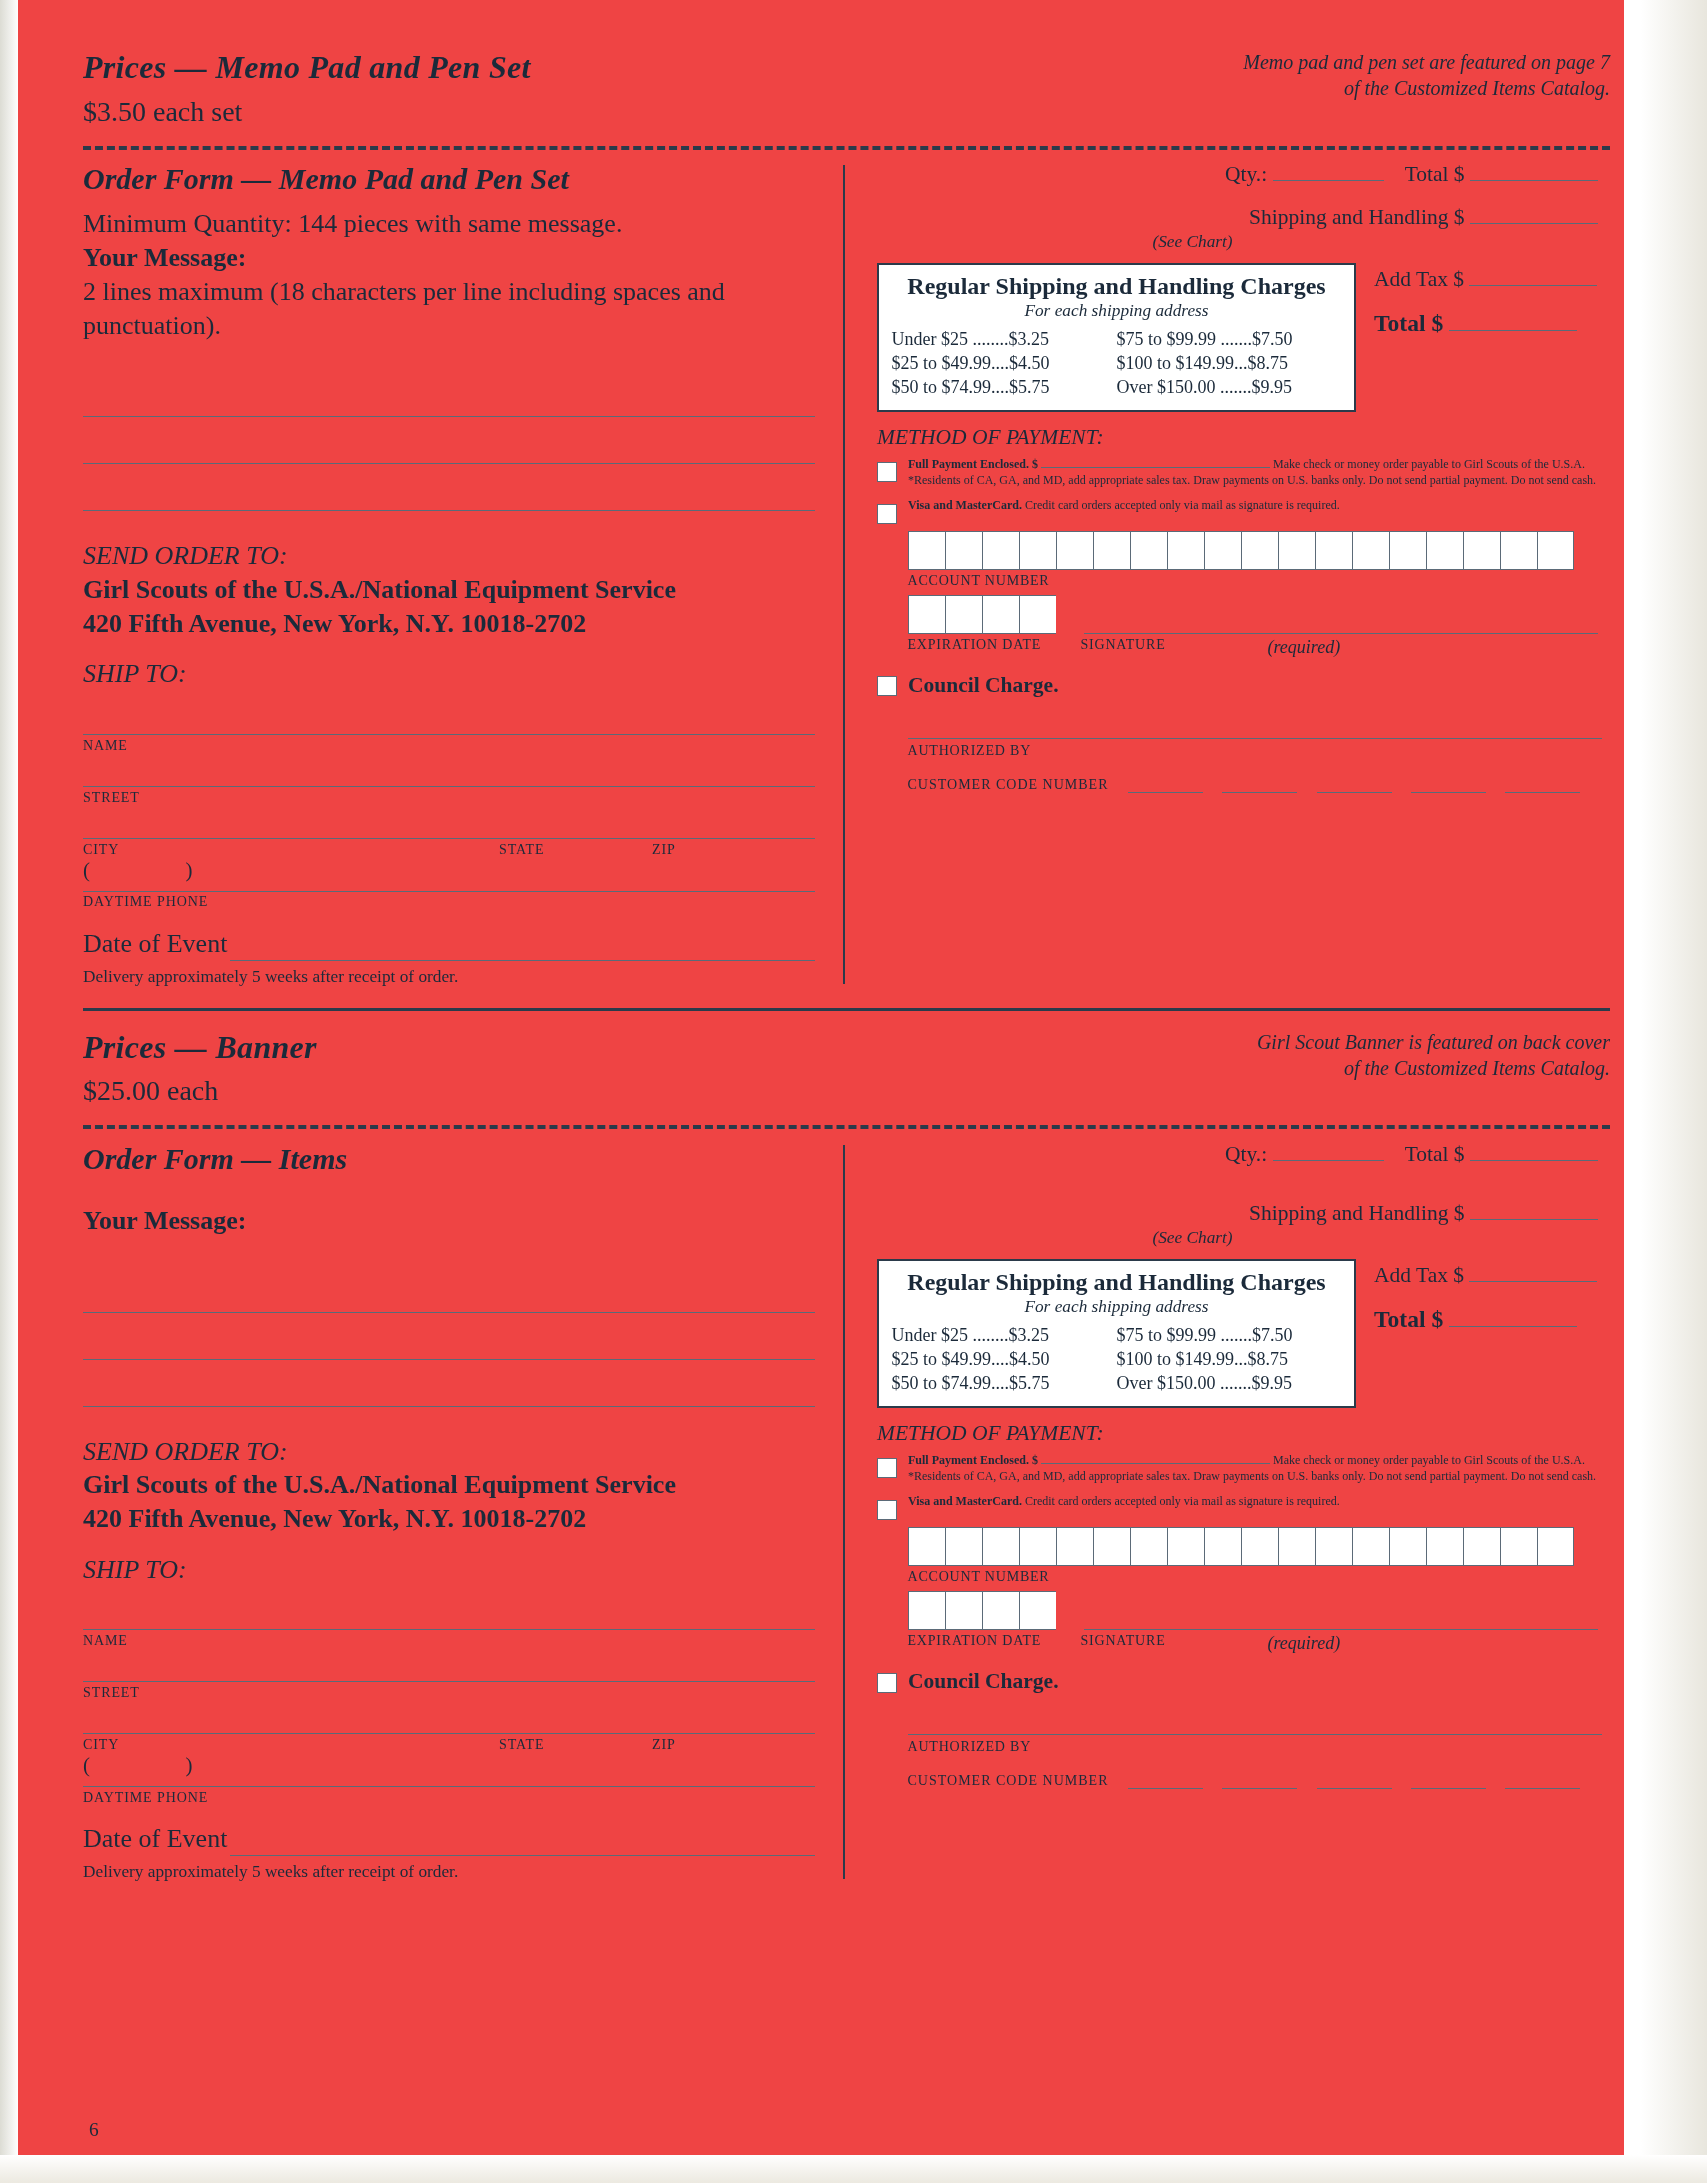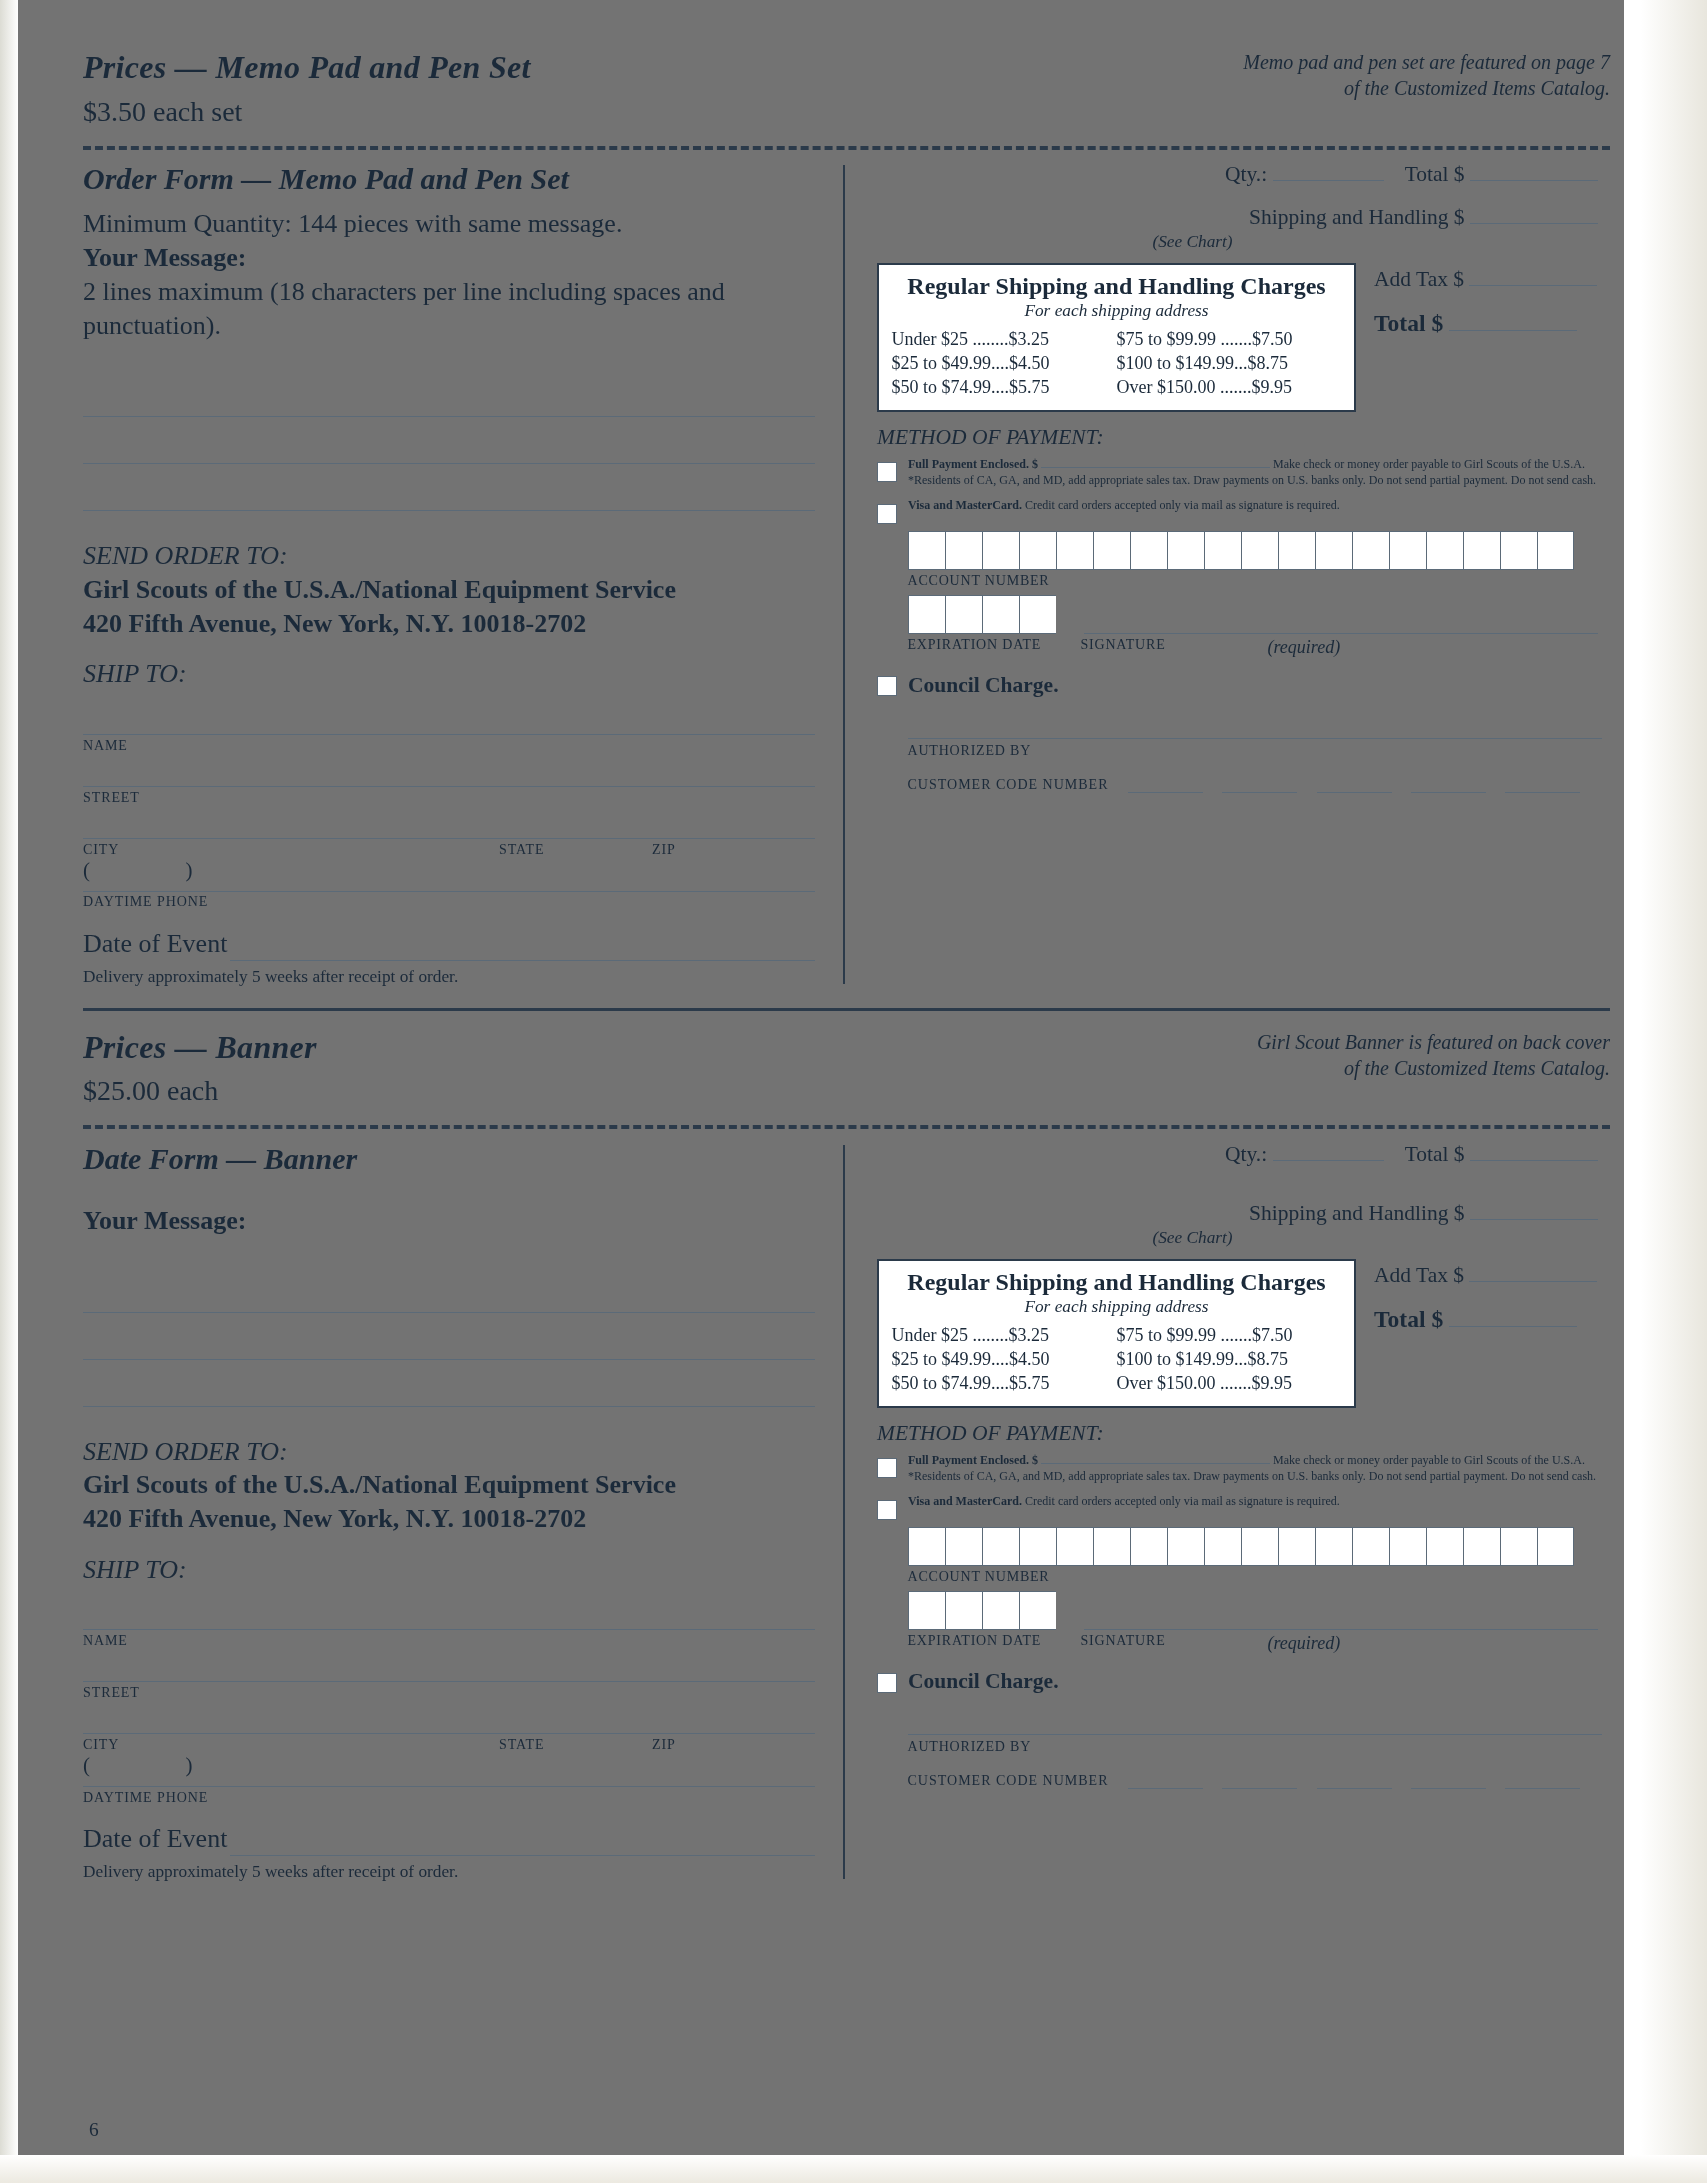--- a/index.html
+++ b/index.html
@@ -12,21 +12,21 @@
     height: 2183px;
     position: relative;
     font-family: "Liberation Serif", serif;
     color: #1b2a3a;
     overflow: hidden;
   }
   .page {
     position: absolute;
     left: 0; top: 0;
     width: 1707px; height: 2183px;
-    background: #737373;
+    background: #ef4444;
   }
   
   .edge-left {
     position: absolute; left: 0; top: 0; width: 18px; height: 2183px;
     background: linear-gradient(to right, #dcdcd4, #ffffff);
   }
   .edge-right {
     position: absolute; right: 0; top: 0; width: 83px; height: 2183px;
     background: linear-gradient(to left, #e8e6dd, #ffffff 80%);
   }
@@ -453,21 +453,21 @@
           <div>Girl Scout Banner is featured on back cover</div>
           <div>of the Customized Items Catalog.</div>
         </div>
       </div>
 
       <div class="dashed-rule"></div>
 
       <div class="form-body">
 
         <div class="col-left">
-          <div class="orderform-title">Date Form — Banner</div>
+          <div class="orderform-title">Order Form — Items</div>
           <div class="spacer-40"></div>
           <div class="body-text bold">Your Message:</div>
 
           <div class="spacer-40"></div>
           <div class="write-line"></div>
           <div class="write-line"></div>
           <div class="write-line"></div>
 
           <div class="spacer-40"></div>
           <div class="body-text italic">SEND ORDER TO:</div>

